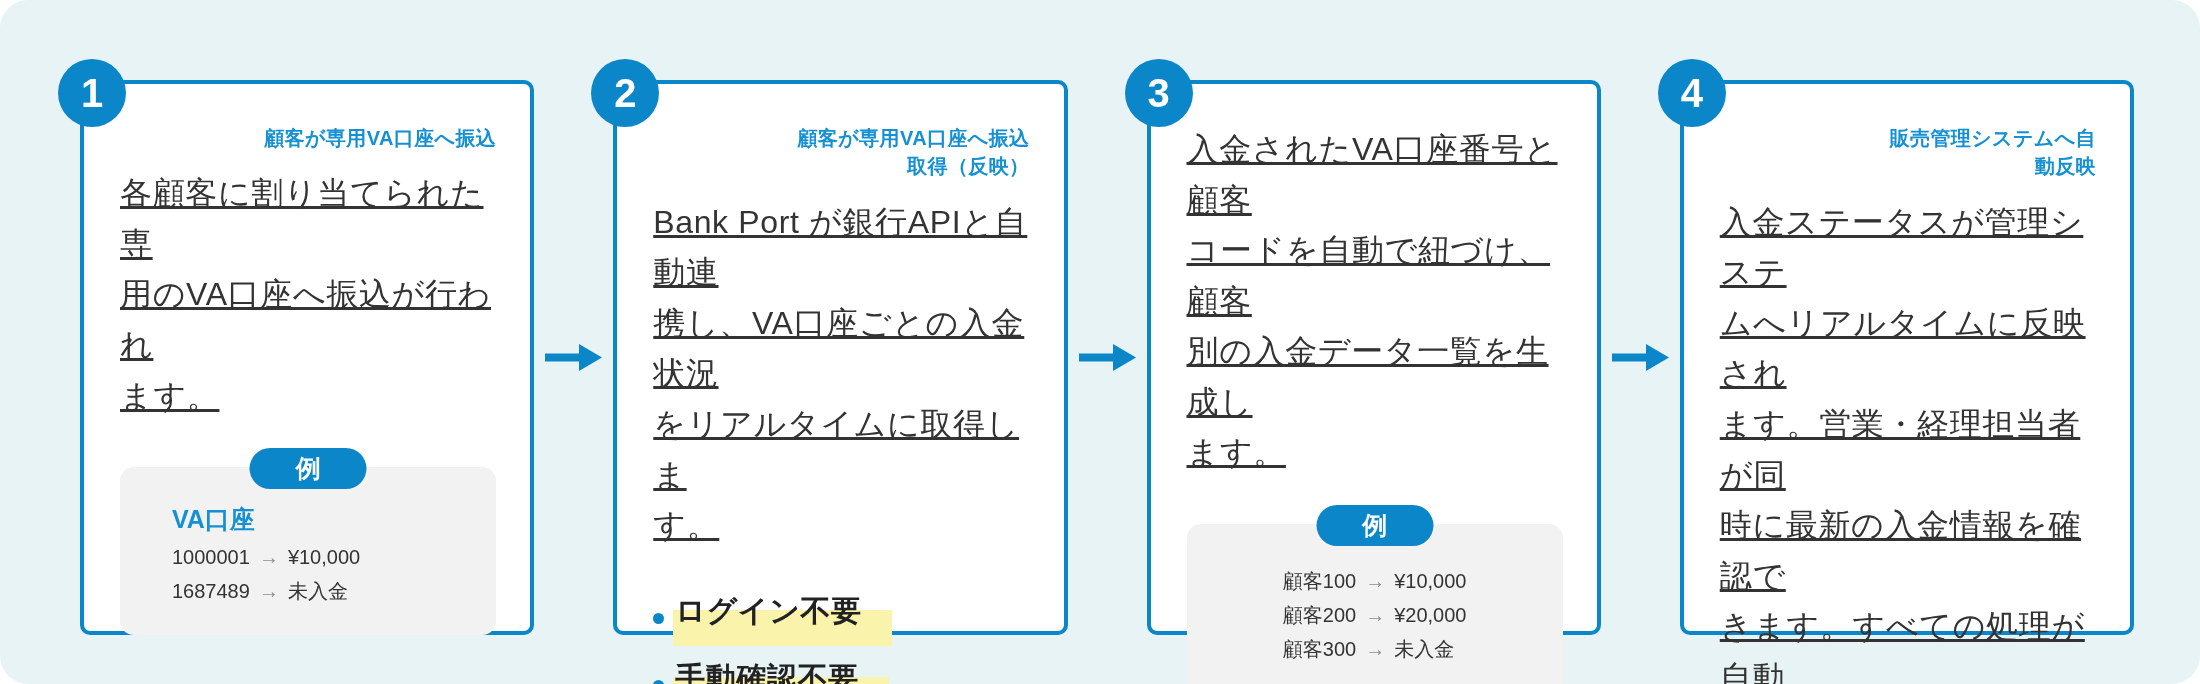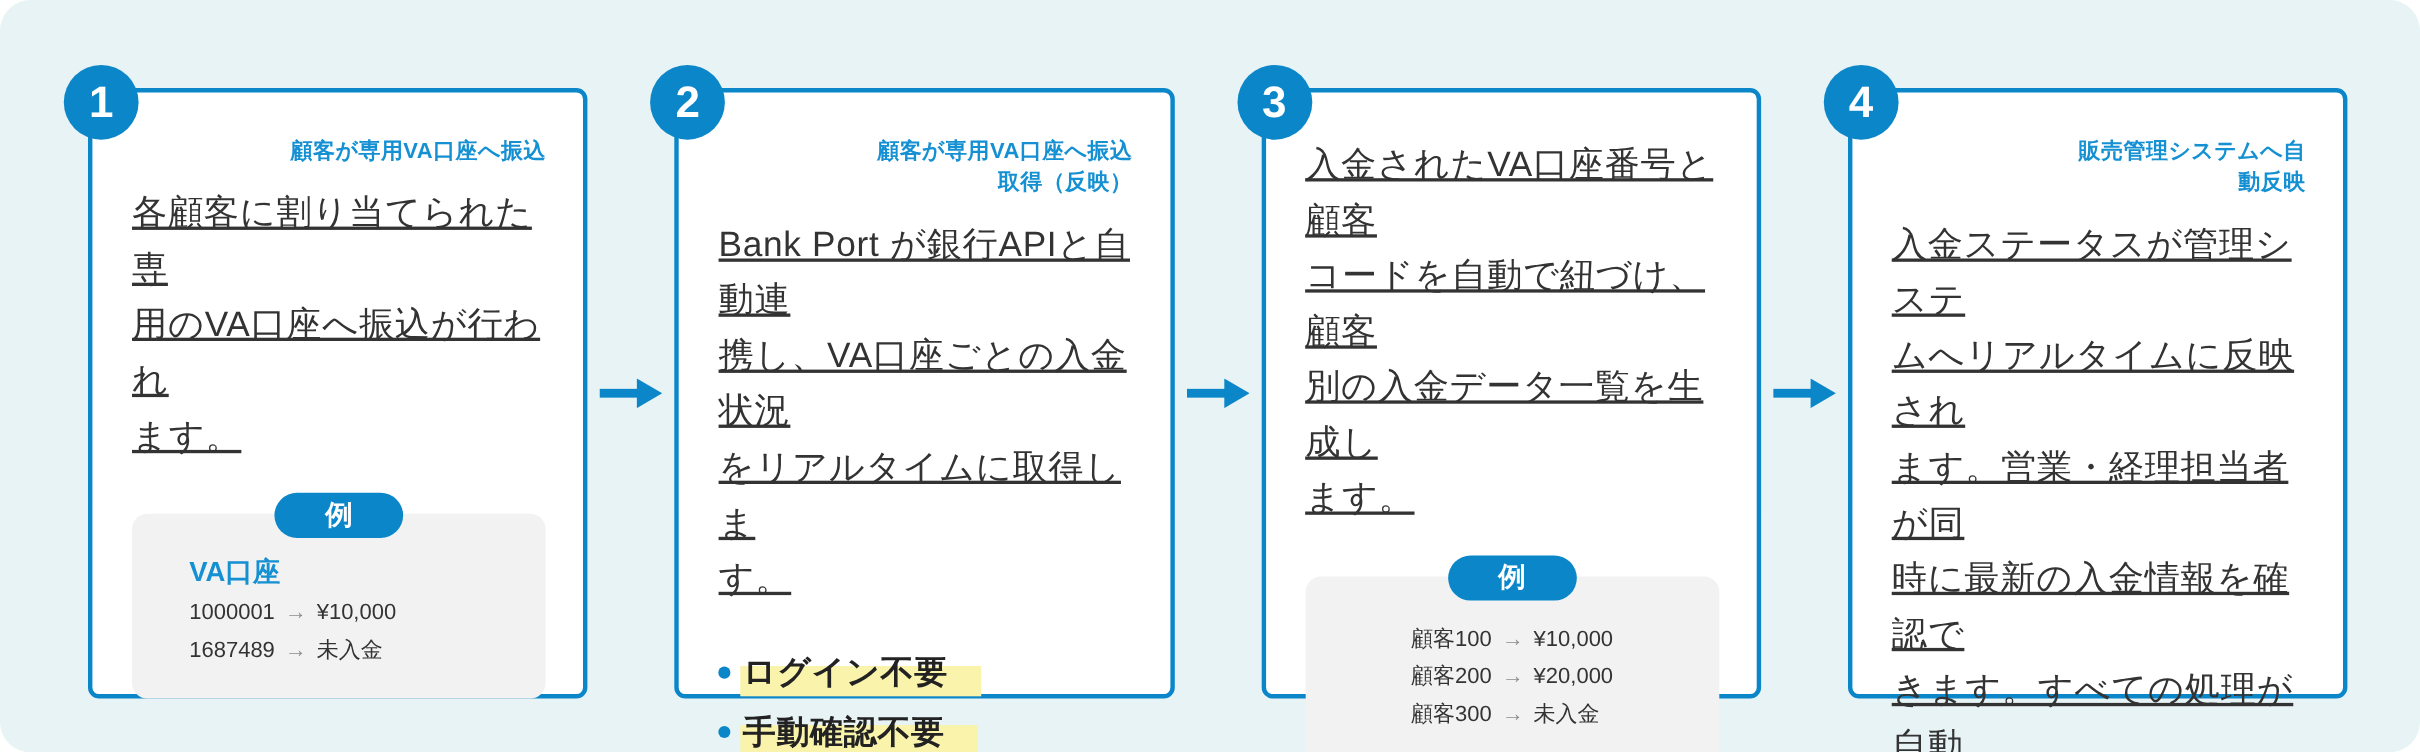--- a/index.html
+++ b/index.html
@@ -101,21 +101,21 @@
   }
   .bullet-dot {
     width: 11px; height: 11px;
     border-radius: 50%;
     background: #0b86c9;
     margin-right: 9px;
     flex: none;
   }
   .hl {
     background-image: linear-gradient(to bottom, transparent 34%, #f9f3ab 34%);
-    padding: 0 30px 1px 2px;
+    padding: 0 30px 14px 2px;
   }
   .connector {
     flex: 0 0 79px;
     display: flex;
     align-items: center;
     justify-content: center;
   }
   .flow-arrow { display: block; }
 </style>
 </head>

